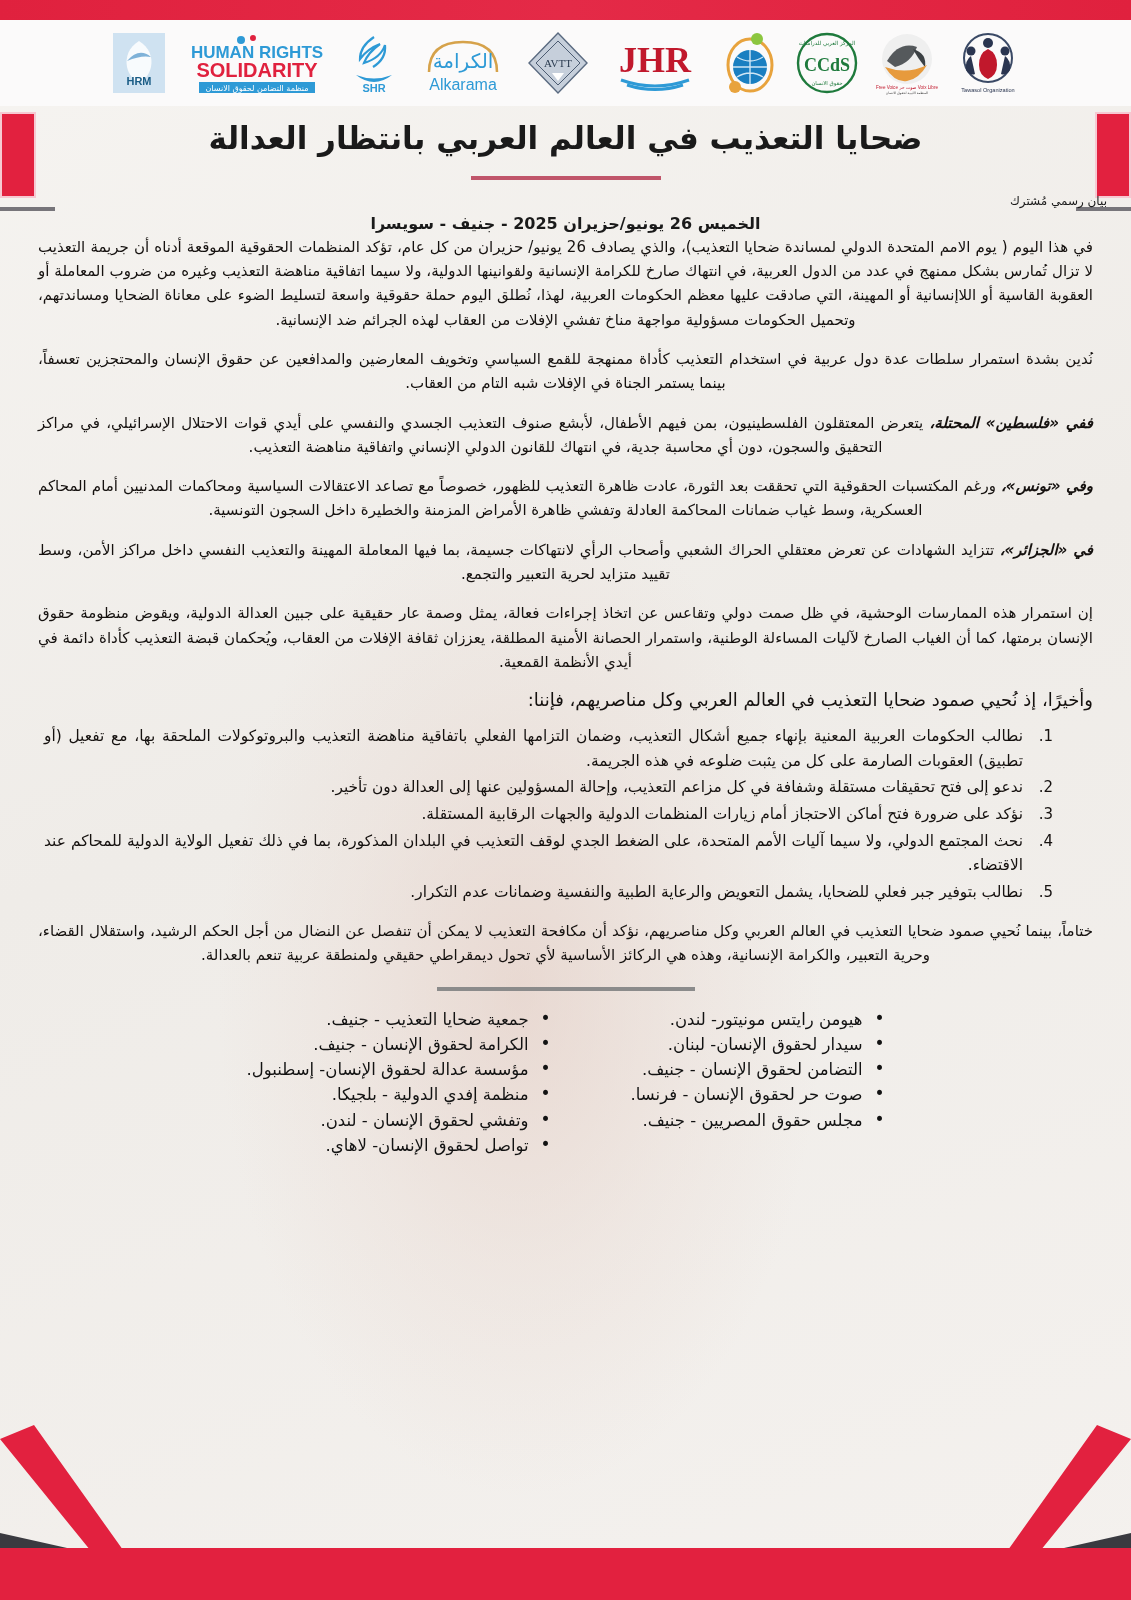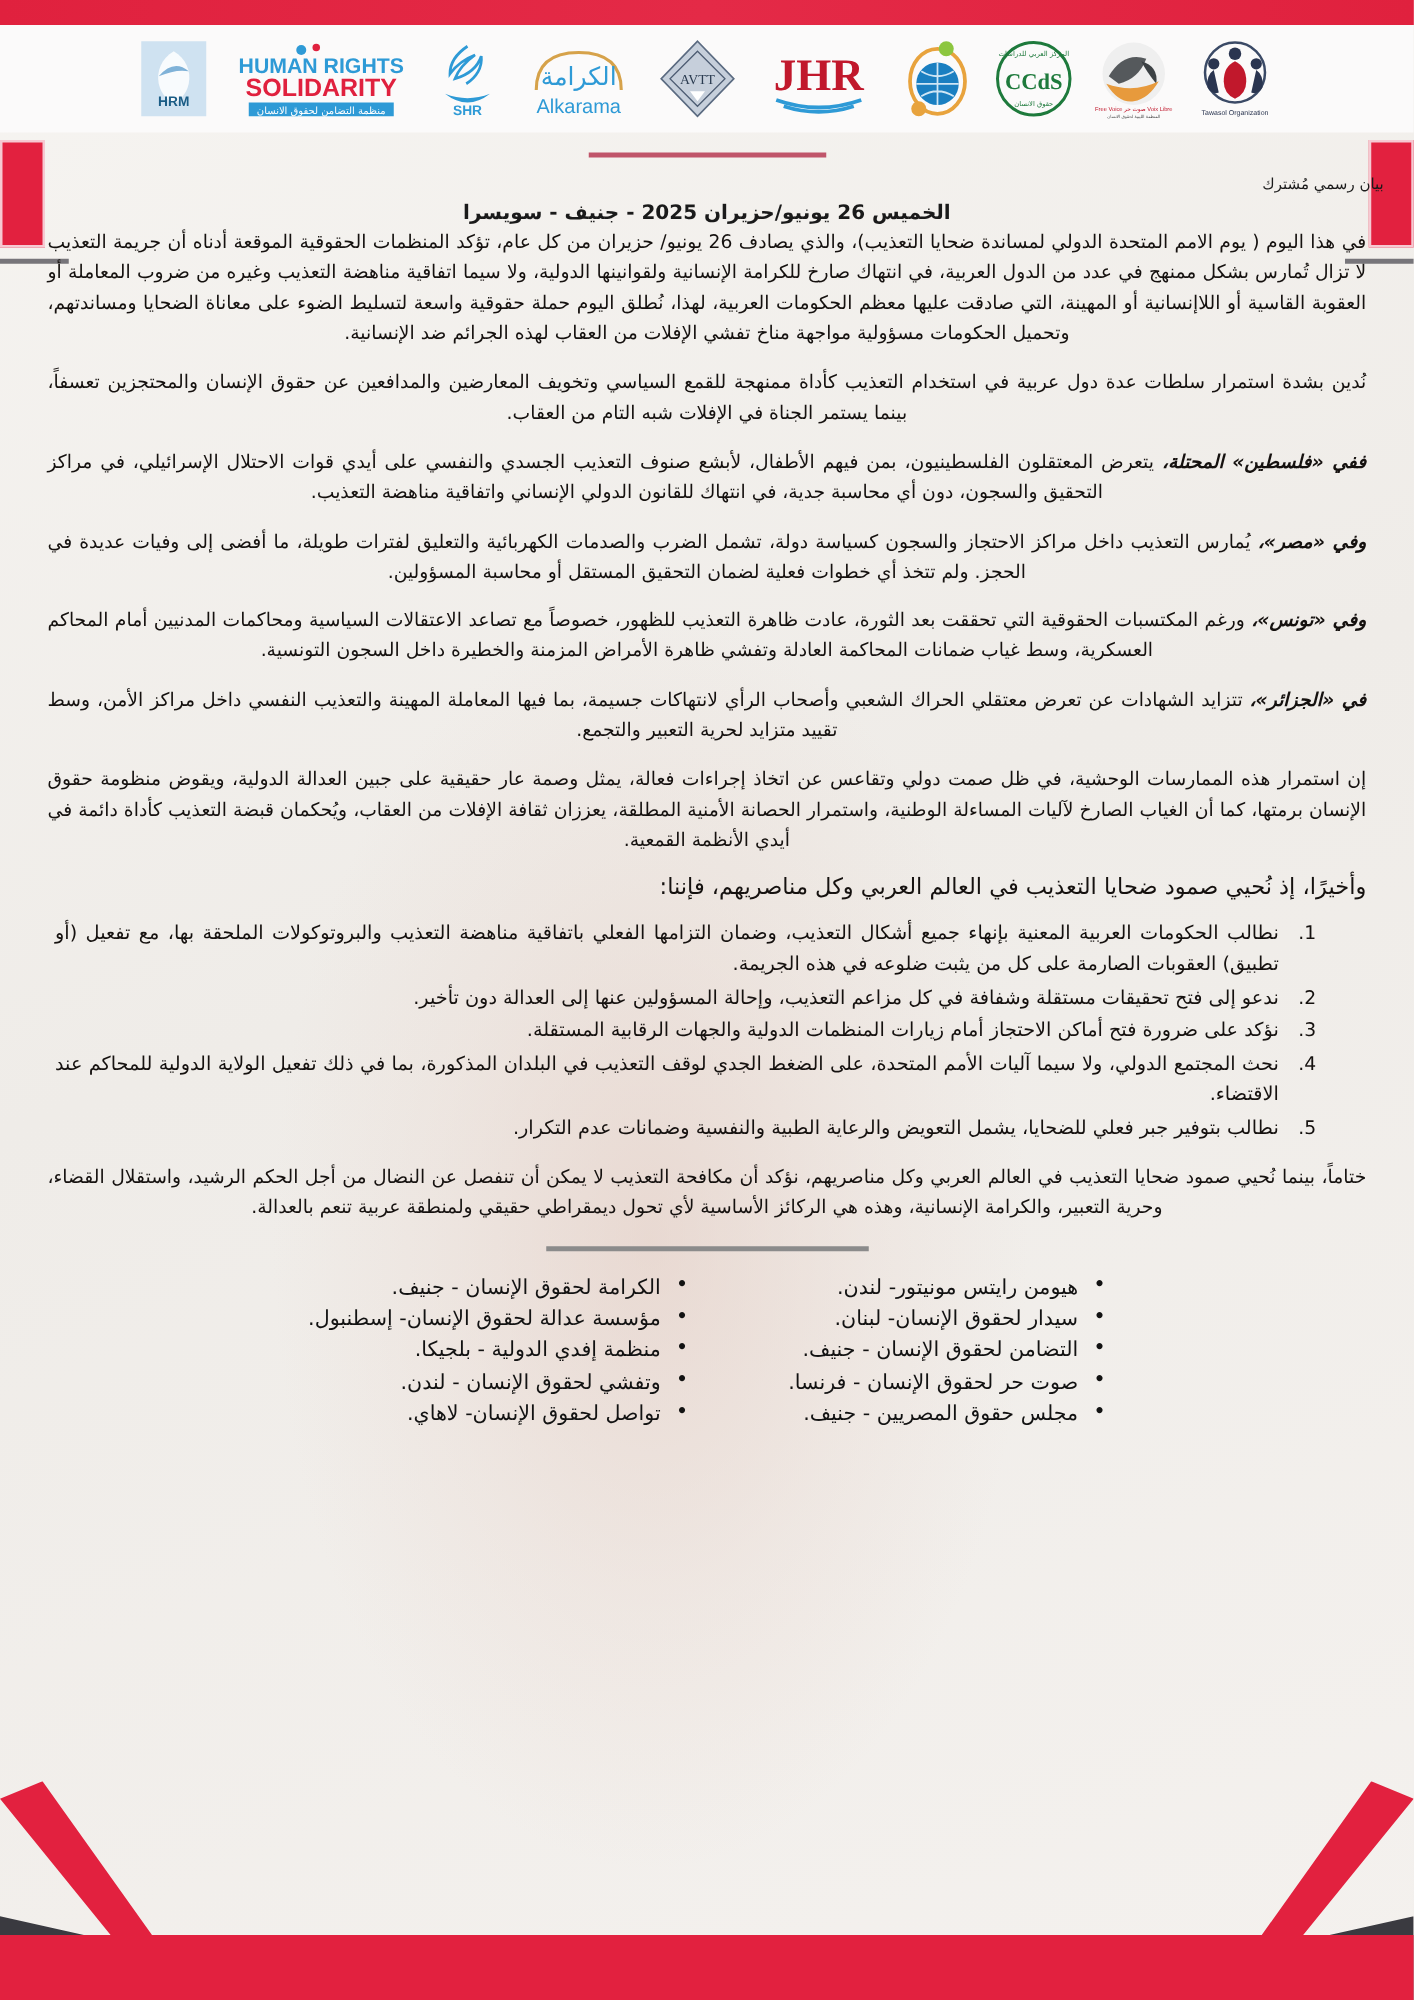--- a/index.html
+++ b/index.html
@@ -284,39 +284,37 @@
   <div class="corner right">
     <svg width="300" height="175" viewBox="0 0 300 175" preserveAspectRatio="none">
       <polygon points="300,0 300,175 0,175 300,108" fill="#3a3a40"></polygon>
       <polygon points="300,14 188,152 0,175 0,150 172,132 266,0" fill="#e2213f"></polygon>
     </svg>
   </div>
   <div class="bottom-bar"></div>
 
   <div class="content">
 
+    <h1 class="doc-title">ضحايا التعذيب في العالم العربي بانتظار العدالة</h1>
 
     <div class="title-rule"></div>
 
     <div class="subtitle">بيان رسمي مُشترك</div>
     <div class="dateline">الخميس 26 يونيو/حزيران 2025 - جنيف - سويسرا</div>
 
     <div class="body-text">
 
       <p class="para">في هذا اليوم ( يوم الامم المتحدة الدولي لمساندة ضحايا التعذيب)، والذي يصادف 26 يونيو/ حزيران من كل عام، تؤكد المنظمات الحقوقية الموقعة أدناه أن جريمة التعذيب لا تزال تُمارس بشكل ممنهج في عدد من الدول العربية، في انتهاك صارخ للكرامة الإنسانية ولقوانينها الدولية، ولا سيما اتفاقية مناهضة التعذيب وغيره من ضروب المعاملة أو العقوبة القاسية أو اللاإنسانية أو المهينة، التي صادقت عليها معظم الحكومات العربية، لهذا، نُطلق اليوم حملة حقوقية واسعة لتسليط الضوء على معاناة الضحايا ومساندتهم، وتحميل الحكومات مسؤولية مواجهة مناخ تفشي الإفلات من العقاب لهذه الجرائم ضد الإنسانية.</p>
 
       <p class="para">نُدين بشدة استمرار سلطات عدة دول عربية في استخدام التعذيب كأداة ممنهجة للقمع السياسي وتخويف المعارضين والمدافعين عن حقوق الإنسان والمحتجزين تعسفاً، بينما يستمر الجناة في الإفلات شبه التام من العقاب.</p>
 
       <p class="para">
         <b>ففي «فلسطين» المحتلة،</b><span> يتعرض المعتقلون الفلسطينيون، بمن فيهم الأطفال، لأبشع صنوف التعذيب الجسدي والنفسي على أيدي قوات الاحتلال الإسرائيلي، في مراكز التحقيق والسجون، دون أي محاسبة جدية، في انتهاك للقانون الدولي الإنساني واتفاقية مناهضة التعذيب.</span>
       </p>
 
-      <p class="para">
-        <b>وفي «مصر»،</b><span> يُمارس التعذيب داخل مراكز الاحتجاز والسجون كسياسة دولة، تشمل الضرب والصدمات الكهربائية والتعليق لفترات طويلة، ما أفضى إلى وفيات عديدة في الحجز. ولم تتخذ أي خطوات فعلية لضمان التحقيق المستقل أو محاسبة المسؤولين.</span>
-      </p>
 
       <p class="para">
         <b>وفي «تونس»،</b><span> ورغم المكتسبات الحقوقية التي تحققت بعد الثورة، عادت ظاهرة التعذيب للظهور، خصوصاً مع تصاعد الاعتقالات السياسية ومحاكمات المدنيين أمام المحاكم العسكرية، وسط غياب ضمانات المحاكمة العادلة وتفشي ظاهرة الأمراض المزمنة والخطيرة داخل السجون التونسية.</span>
       </p>
 
       <p class="para">
         <b>في «الجزائر»،</b><span> تتزايد الشهادات عن تعرض معتقلي الحراك الشعبي وأصحاب الرأي لانتهاكات جسيمة، بما فيها المعاملة المهينة والتعذيب النفسي داخل مراكز الأمن، وسط تقييد متزايد لحرية التعبير والتجمع.</span>
       </p>
 
       <p class="para">إن استمرار هذه الممارسات الوحشية، في ظل صمت دولي وتقاعس عن اتخاذ إجراءات فعالة، يمثل وصمة عار حقيقية على جبين العدالة الدولية، ويقوض منظومة حقوق الإنسان برمتها، كما أن الغياب الصارخ لآليات المساءلة الوطنية، واستمرار الحصانة الأمنية المطلقة، يعززان ثقافة الإفلات من العقاب، ويُحكمان قبضة التعذيب كأداة دائمة في أيدي الأنظمة القمعية.</p>
@@ -342,20 +340,21 @@
 
       <ul class="sig-list">
         <li>هيومن رايتس مونيتور- لندن.</li>
         <li>سيدار لحقوق الإنسان- لبنان.</li>
         <li>التضامن لحقوق الإنسان - جنيف.</li>
         <li>صوت حر لحقوق الإنسان - فرنسا.</li>
         <li>مجلس حقوق المصريين - جنيف.</li>
       </ul>
 
       <ul class="sig-list">
+        <li>جمعية ضحايا التعذيب - جنيف.</li>
         <li>الكرامة لحقوق الإنسان - جنيف.</li>
         <li>مؤسسة عدالة لحقوق الإنسان- إسطنبول.</li>
         <li>منظمة إفدي الدولية - بلجيكا.</li>
         <li>وتفشي لحقوق الإنسان - لندن.</li>
         <li>تواصل لحقوق الإنسان- لاهاي.</li>
       </ul>
 
     </div>
 
   </div>

